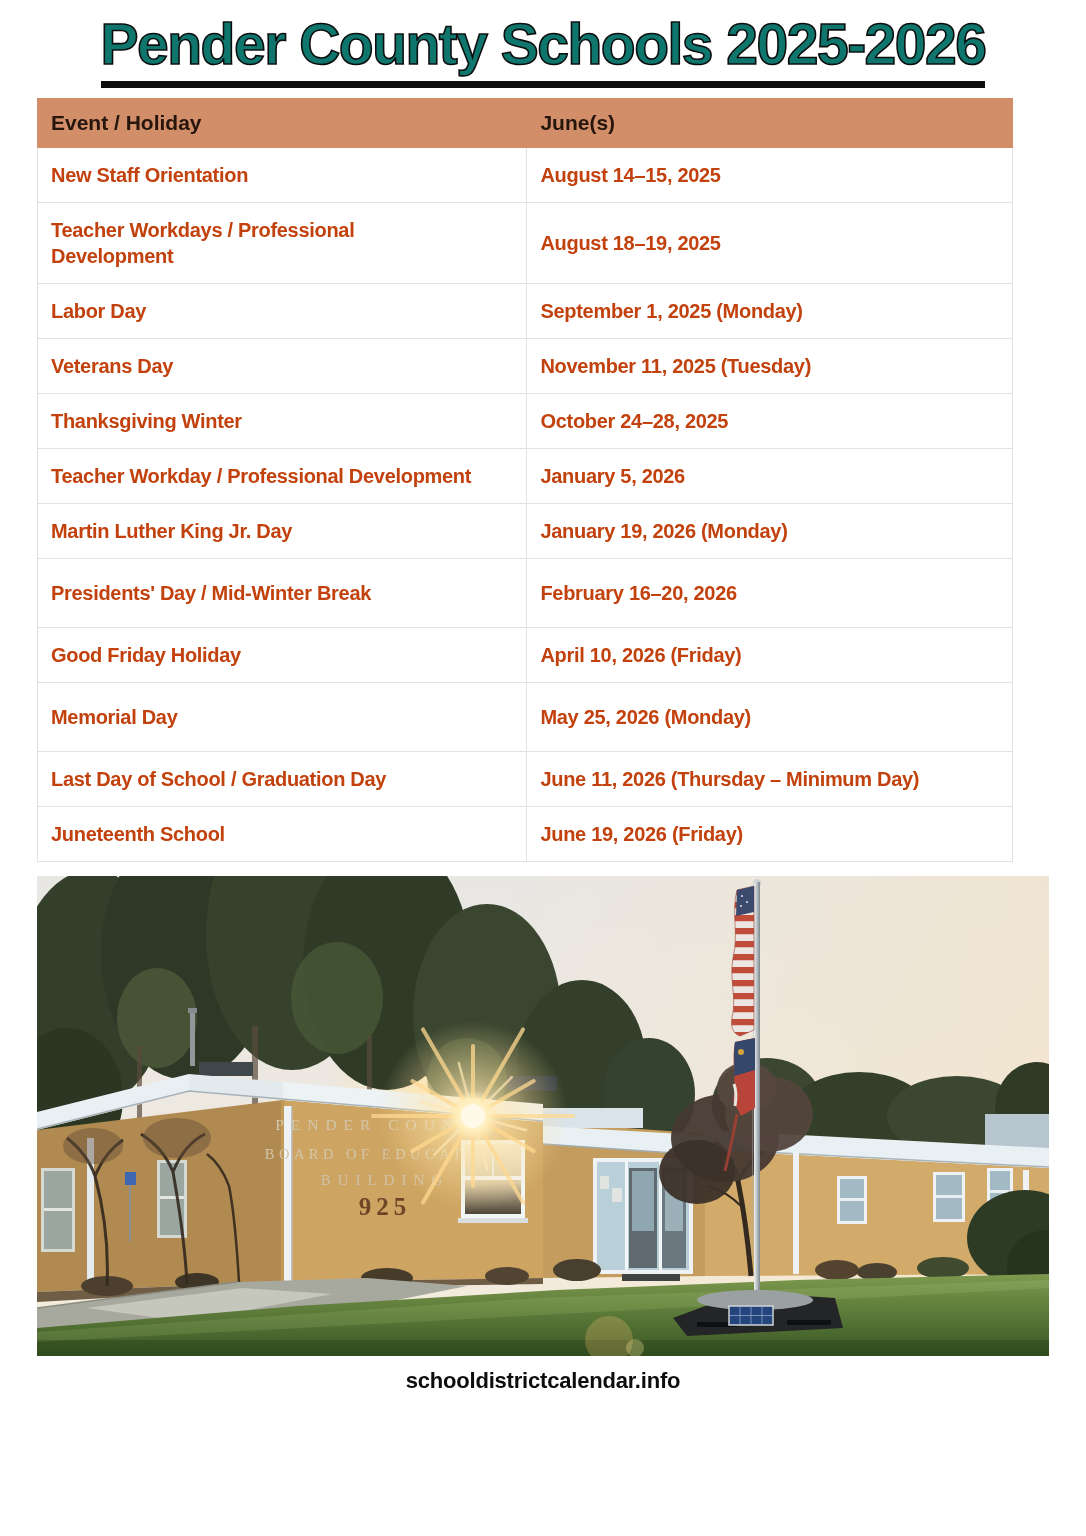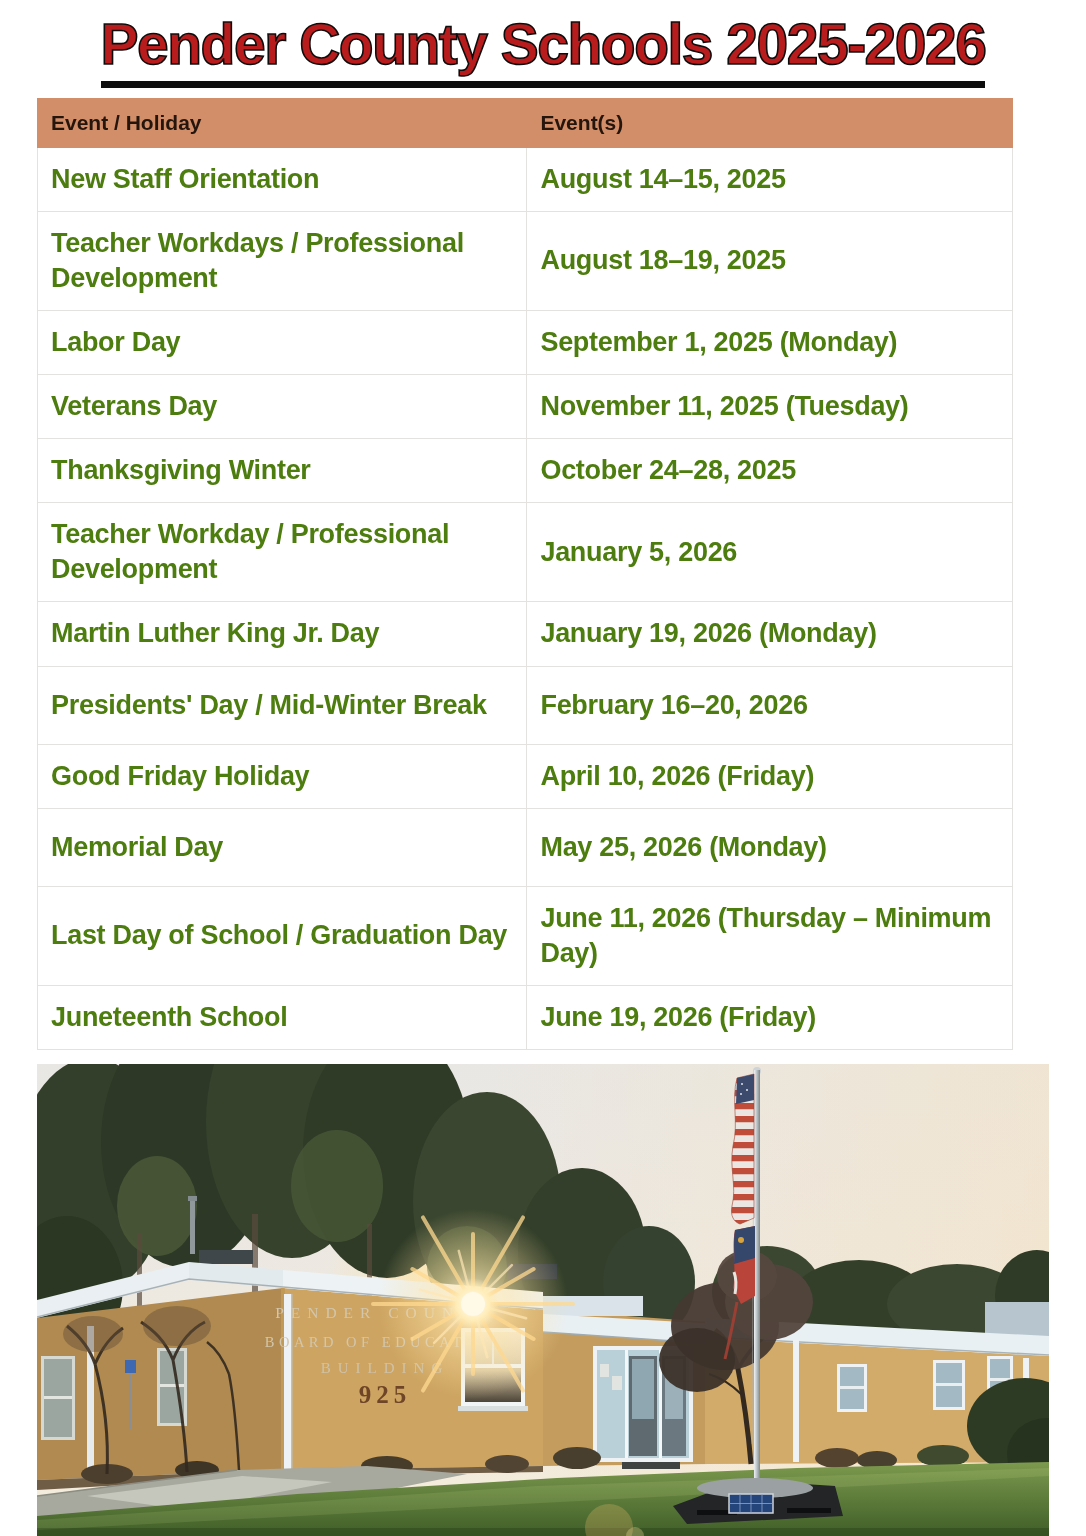--- a/index.html
+++ b/index.html
@@ -12,21 +12,21 @@
     margin: 0 auto;
     background: #ffffff;
     overflow: hidden;
   }
   .title-wrap { text-align: center; margin-top: 13px; }
   h1.title {
     display: inline-block;
     font-size: 57px;
     font-weight: bold;
     letter-spacing: -1.5px;
-    color: #b91c1c;
+    color: #0f766e;
     -webkit-text-stroke: 1.6px #0d0d0d;
     border-bottom: 7px solid #0d0d0d;
     padding-bottom: 5px;
     line-height: 1.1;
     white-space: nowrap;
   }
   table.calendar {
     width: 976px;
     margin: 10px 37px 0 37px;
     border-collapse: collapse;
@@ -38,23 +38,23 @@
     color: #26150d;
     text-align: left;
     font-size: 21px;
     font-weight: bold;
     padding: 12px 10px 12px 13px;
     border: 1px solid #d28e68;
   }
   table.calendar th + th { border-left: 1px solid #c17f5a; }
   table.calendar td {
     border: 1px solid #e4e2df;
-    font-size: 27px;
+    font-size: 20px;
     font-weight: bold;
-    color: #4d7c0f;
+    color: #c2410c;
     letter-spacing: -0.3px;
     padding: 14px 6px 14px 13px;
     vertical-align: middle;
     line-height: 1.3;
     white-space: pre-line;
     background: #ffffff;
   }
   table.calendar tbody tr:nth-child(8) td,
   table.calendar tbody tr:nth-child(10) td {
     padding-top: 21px; padding-bottom: 21px;
@@ -83,21 +83,21 @@
 <div class="page">
 
   <div class="title-wrap">
     <h1 class="title">Pender County Schools 2025-2026</h1>
   </div>
 
   <table class="calendar">
     <thead>
       <tr>
         <th style="width:50.2%">Event / Holiday</th>
-        <th>Event(s)</th>
+        <th>June(s)</th>
       </tr>
     </thead>
     <tbody>
       <tr>
           <td>New Staff Orientation</td>
           <td>August 14–15, 2025</td>
         </tr>
       <tr>
           <td>Teacher Workdays / Professional
 Development</td>

